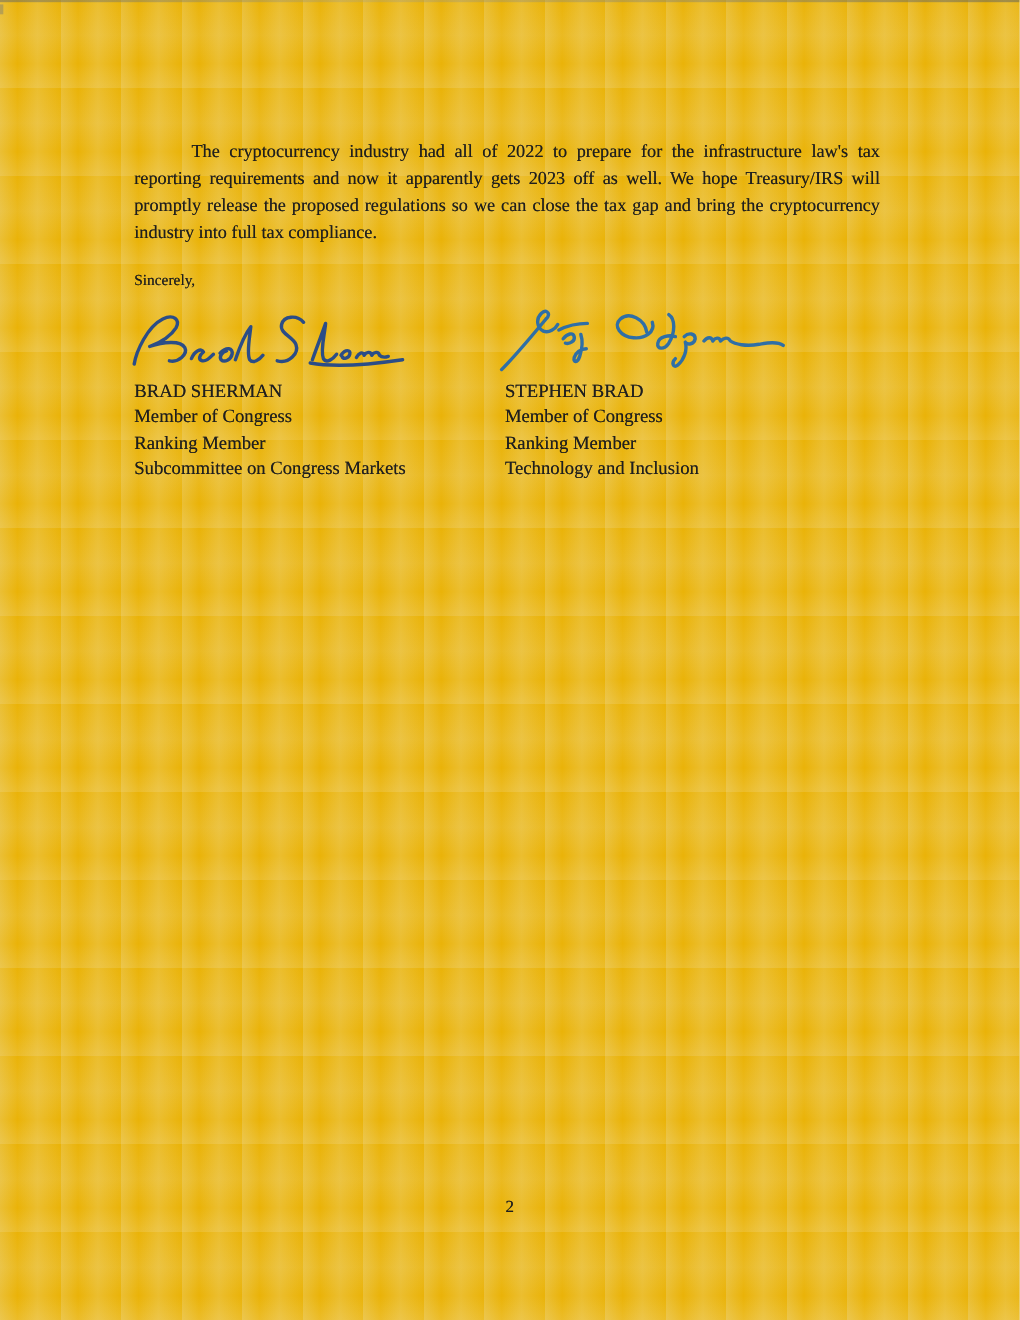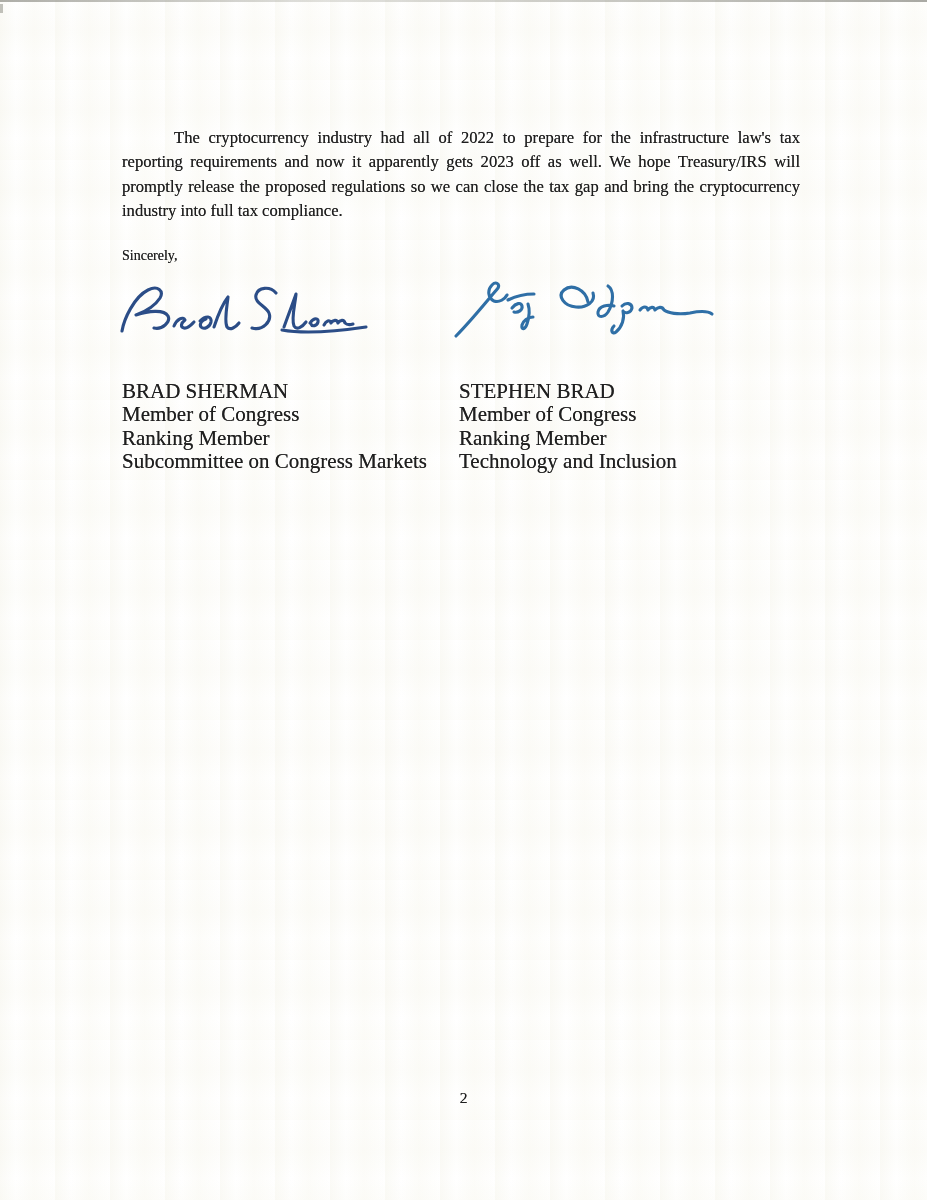--- a/index.html
+++ b/index.html
@@ -4,21 +4,21 @@
 <style>
   html, body {
     margin: 0;
     padding: 0;
     background: #e8e8e0;
   }
   .page {
     position: relative;
     width: 927px;
     height: 1200px;
-    background: #ffffff;
+    background: #eab308;
     font-family: "Liberation Serif", "DejaVu Serif", serif;
     color: #1f1f1f;
     overflow: hidden;
   }
   
   .page::before {
     content: "";
     position: absolute;
     inset: 0;
     pointer-events: none;
@@ -71,24 +71,23 @@
   .sig path {
     fill: none;
     stroke-linecap: round;
     stroke-linejoin: round;
   }
   .sig-sherman { left: 114px; top: 285px; }
   .sig-lynch   { left: 450px; top: 280px; }
   .sig-block {
     position: absolute;
     top: 344px;
-    font-size: 21px;
+    font-size: 17px;
     line-height: 23.4px;
     text-shadow: 0 0 0.5px rgba(25,25,25,0.75);
-    margin-top: 36px;
   }
   .sig-block.left  { left: 122px; width: 330px; }
   .sig-block.right { left: 459px; width: 320px; }
   .page-number {
     position: absolute;
     left: 0;
     top: 1089px;
     width: 100%;
     text-align: center;
     font-size: 15.5px;

